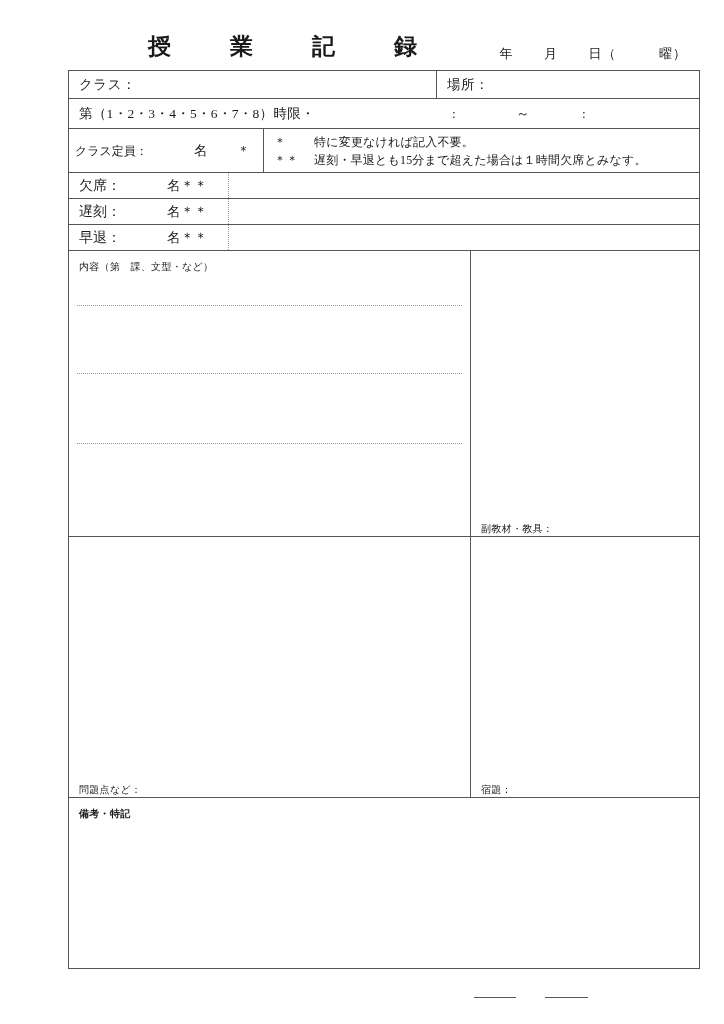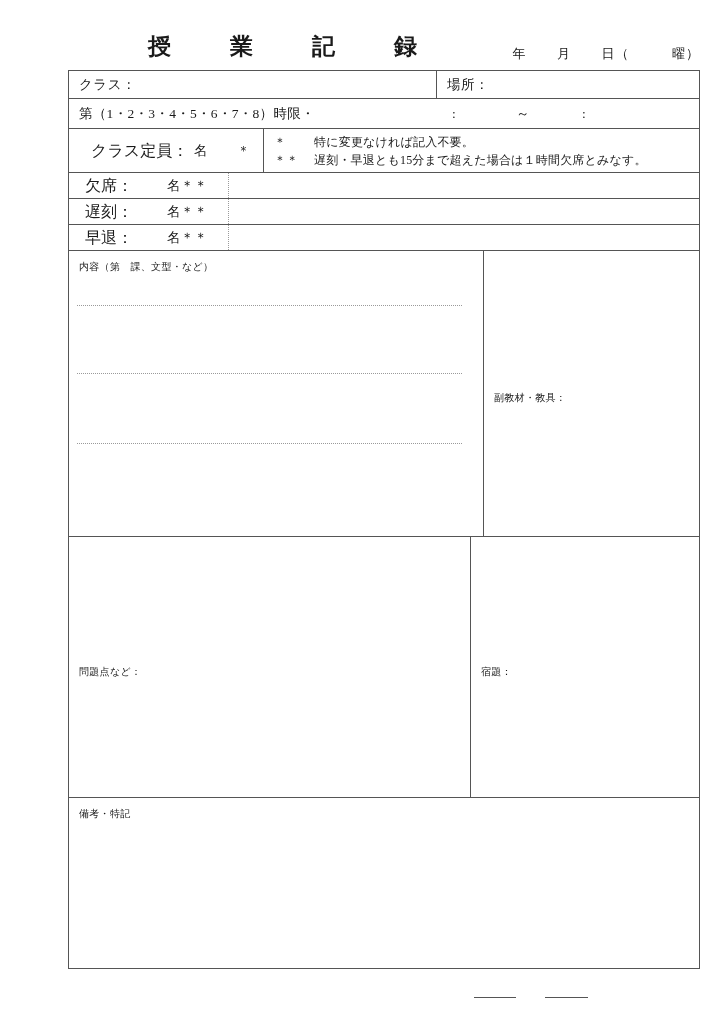--- a/index.html
+++ b/index.html
@@ -37,21 +37,21 @@
     left: 80px;
     top: 0px;
     font-size: 23px;
     font-weight: bold;
     letter-spacing: 18px;
     white-space: nowrap;
     line-height: 30px;
   }
   .date-line {
     position: absolute;
-    right: 0;
+    right: 13px;
     top: 13px;
     font-size: 13px;
     letter-spacing: 1px;
     white-space: nowrap;
     line-height: 18px;
   }
   .date-line span { display: inline-block; }
   .dt-gap-sm { width: 22px; }
   .dt-gap-md { width: 34px; }
 
@@ -119,23 +119,23 @@
   #row-period .time-colon-2 {
     position: absolute; left: 513px; top: 50%;
     transform: translateY(-50%);
     font-size: 13.5px;
   }
 
   
   #row-capacity { height: 44px; }
   #row-capacity .c1 { left: 0; width: 194px; }
   #row-capacity .cap-label {
-    position: absolute; left: 22px; top: 50%;
-    transform: translateY(-50%);
-    font-size: 16px; white-space: nowrap;
+    position: absolute; left: 6px; top: 50%;
+    transform: translateY(-50%);
+    font-size: 12px; white-space: nowrap;
   }
   #row-capacity .cap-unit {
     position: absolute; left: 125px; top: 50%;
     transform: translateY(-50%);
     font-size: 13.5px; white-space: nowrap;
   }
   #row-capacity .cap-star {
     position: absolute; left: 168px; top: 50%;
     transform: translateY(-50%);
     font-size: 13px;
@@ -159,56 +159,56 @@
     display: inline-block;
     width: 40px;
     flex: 0 0 40px;
     font-size: 12px;
   }
 
   
   .row-att { height: 26px; }
   .row-att .c1 { left: 0; width: 159px; }
   .row-att .att-label {
-    position: absolute; left: 16px; top: 50%;
-    transform: translateY(-50%);
-    font-size: 16px; white-space: nowrap; text-align: center;
+    position: absolute; left: 10px; top: 50%;
+    transform: translateY(-50%);
+    font-size: 14px; white-space: nowrap; text-align: center;
   }
   .row-att .att-unit {
     position: absolute; left: 98px; top: 50%;
     transform: translateY(-50%);
     font-size: 13.5px; white-space: nowrap;
   }
   .row-att .c2 { left: 159px; right: 0; }
 
   
   #row-content { height: 286px; }
   #row-content .c1 { left: 0; width: 401px; align-items: flex-start; }
-  #row-content .c2 { left: 414px; right: 0; align-items: center; }
+  #row-content .c2 { left: 401px; right: 0; align-items: flex-end; }
   .box-label {
     font-size: 10px;
     letter-spacing: 0.3px;
     white-space: nowrap;
     padding: 9px 0 0 10px;
   }
   .ruled {
     position: absolute;
     left: 8px;
     right: 8px;
     border-top: 1.4px dotted #9a9a9a;
   }
 
   
   #row-problem { height: 261px; }
-  #row-problem .c1 { left: 0; width: 401px; align-items: center; }
-  #row-problem .c2 { left: 401px; right: 16px; align-items: center; }
+  #row-problem .c1 { left: 0; width: 401px; align-items: flex-end; }
+  #row-problem .c2 { left: 401px; right: 16px; align-items: flex-end; }
 
   
   #row-remarks { height: 176px; }
-  #row-remarks .c1 { left: 0; right: 0; align-items: flex-start; }
+  #row-remarks .c1 { left: 0; right: 0; align-items: flex-start; font-weight: bold; }
 
   
   .sig-rule {
     position: absolute;
     height: 0;
     border-top: 1.7px solid #555;
   }
   #sig-rule-1 { left: 474px; top: 997px; width: 42px; }
   #sig-rule-2 { left: 545px; top: 997px; width: 43px; }
 </style>

